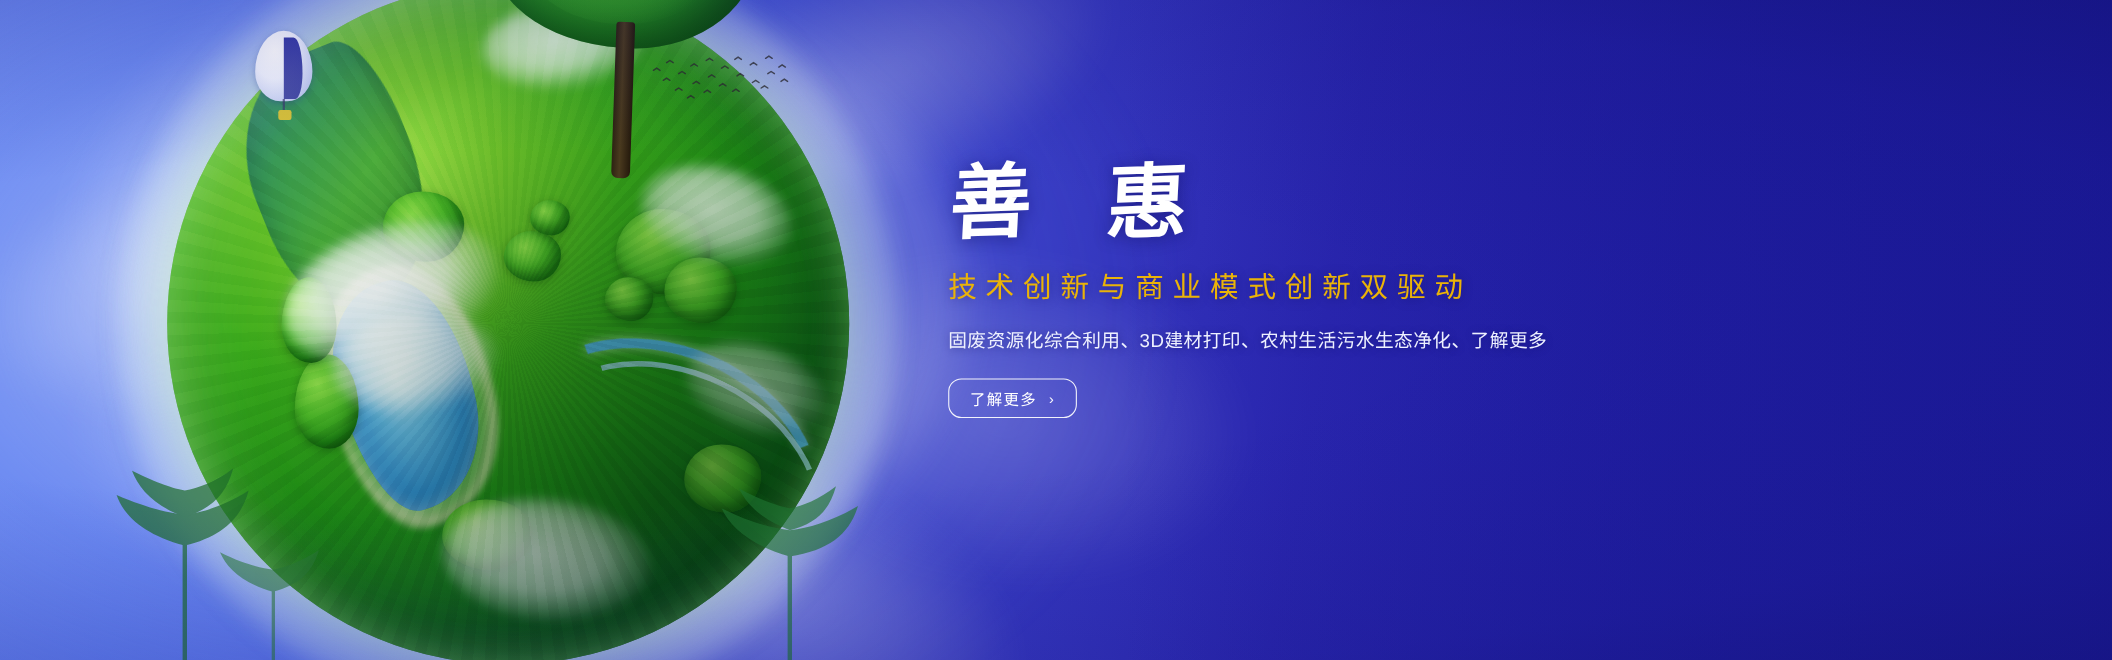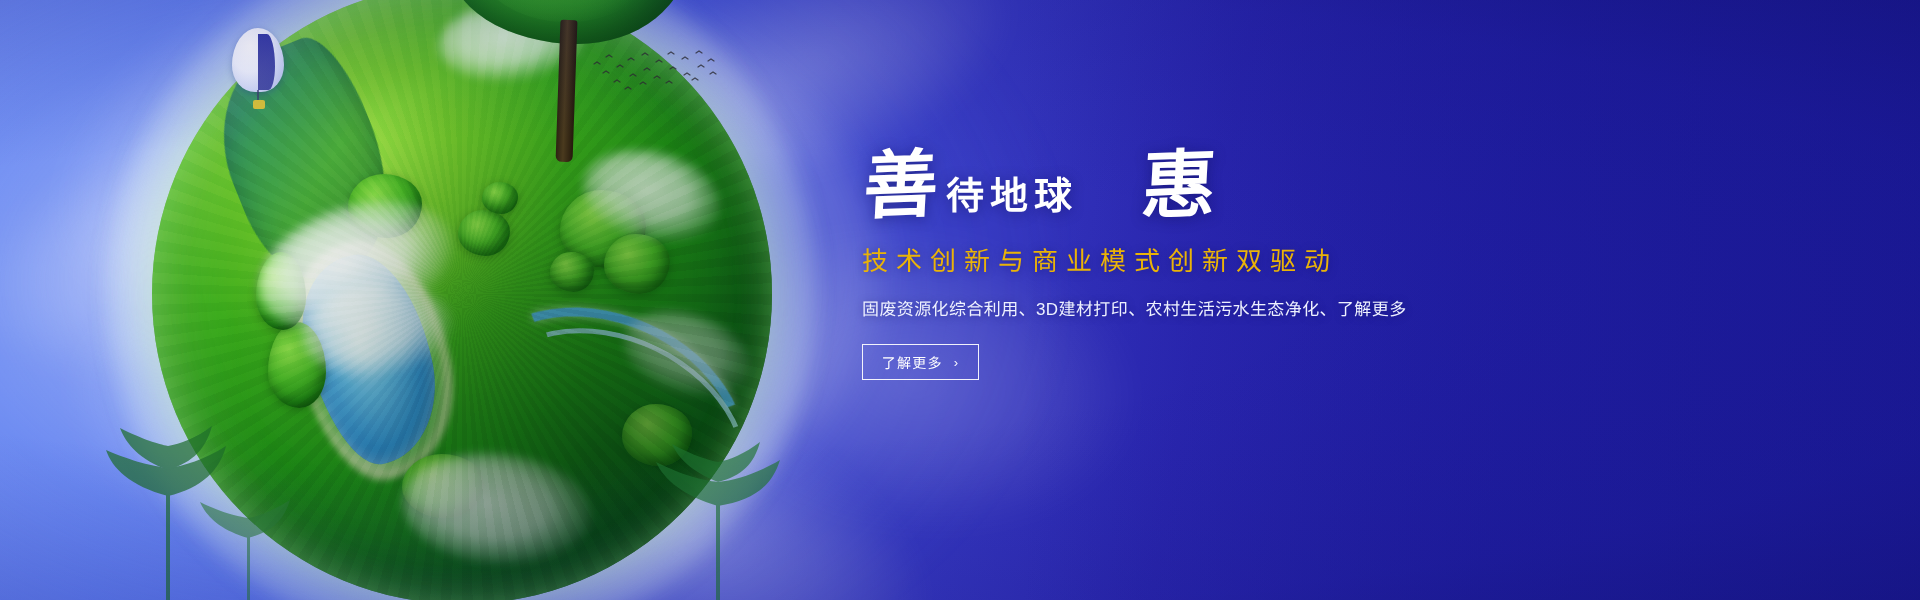--- a/index.html
+++ b/index.html
@@ -259,21 +259,21 @@
     letter-spacing:.4px;
     color:#eef1ff;
     text-shadow:0 1px 8px rgba(10,10,80,.4);
     white-space:nowrap;
   }
   .cta{
     margin-top:24px;
     display:inline-flex;align-items:center;justify-content:center;gap:11px;
     width:117px;height:36px;
     border:1px solid rgba(255,255,255,.92);
-    border-radius:0;
+    border-radius:12px;
     background:transparent;
     color:#ffffff;
     font-size:14px;
     letter-spacing:1.2px;
     cursor:pointer;
     text-decoration:none;
   }
   .cta .chev{font-size:13px;line-height:1;opacity:.95;}
 </style>
 </head>
@@ -389,21 +389,20 @@
     </g>
   </svg>
 
   <div class="bg-vignette"></div>
 
   <div class="copy">
 
     <div class="headline">
       <span class="hl-group">
         <span class="hl-big">善</span>
-        <span class="hl-small">待地球</span>
       </span>
       <span class="hl-gap"></span>
       <span class="hl-group">
         <span class="hl-big">惠</span>
       </span>
     </div>
 
     <div class="subtitle">技术创新与商业模式创新双驱动</div>
     <div class="desc">固废资源化综合利用、3D建材打印、农村生活污水生态净化、了解更多</div>
 

